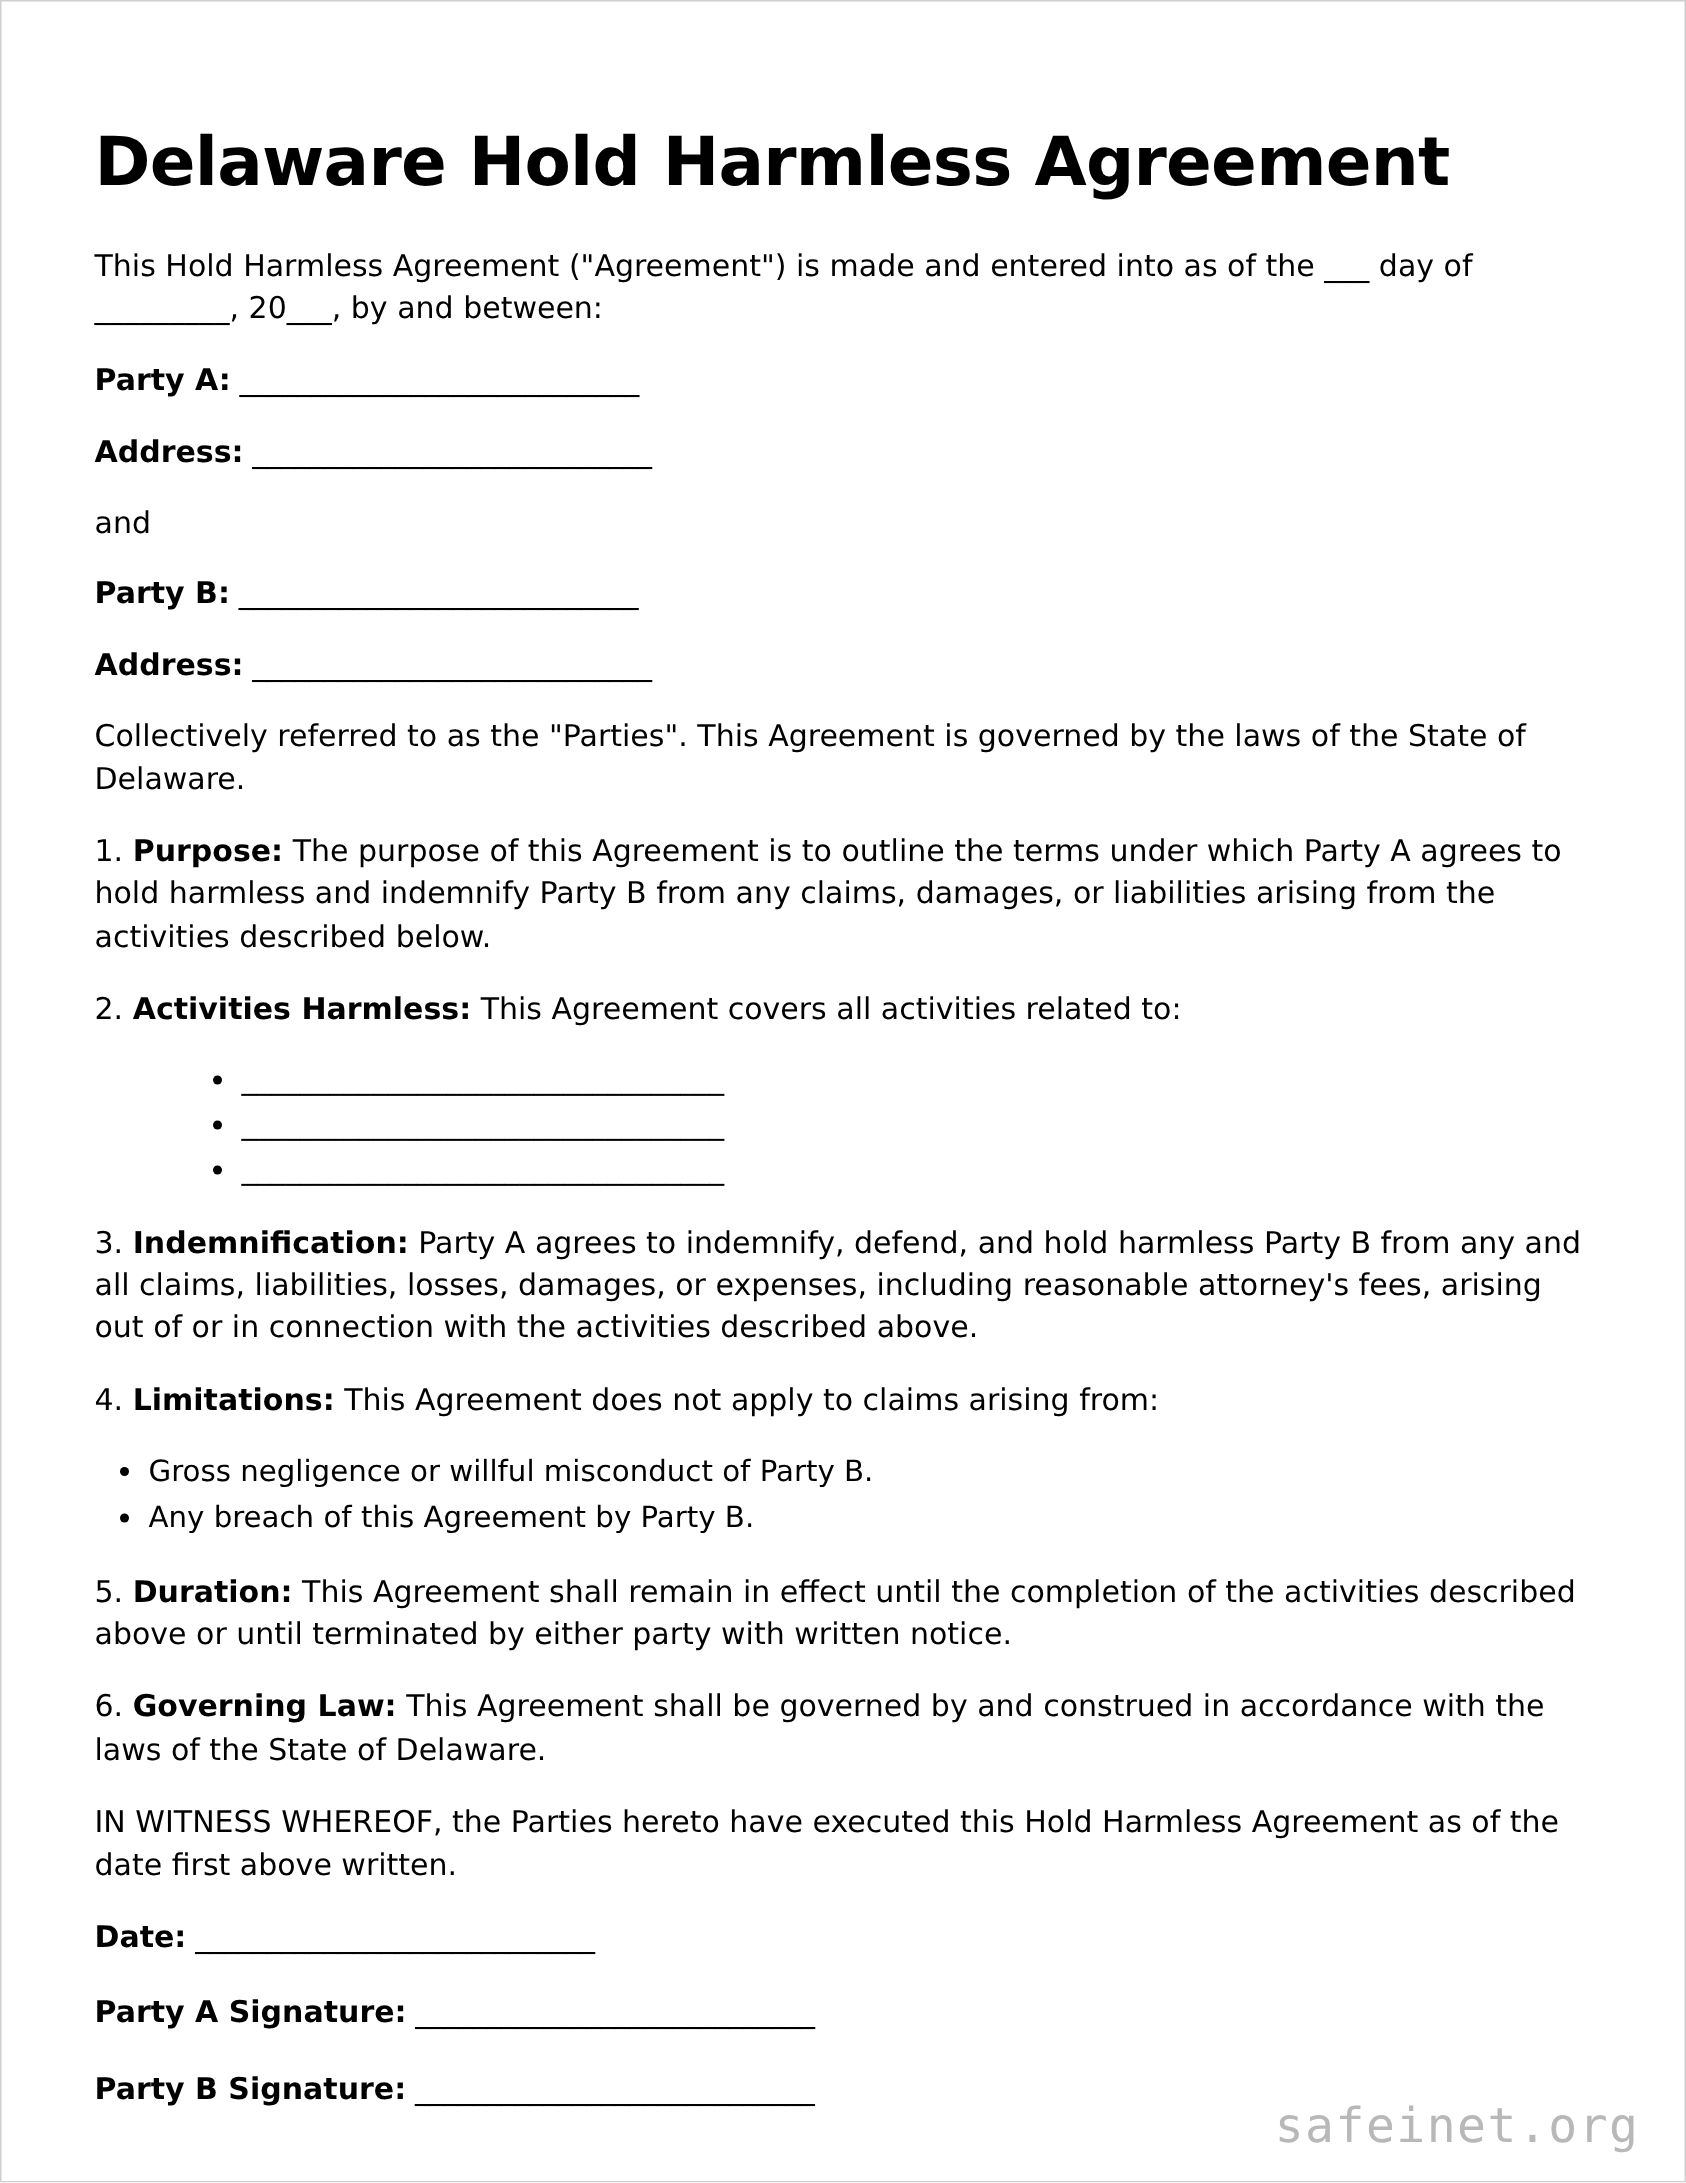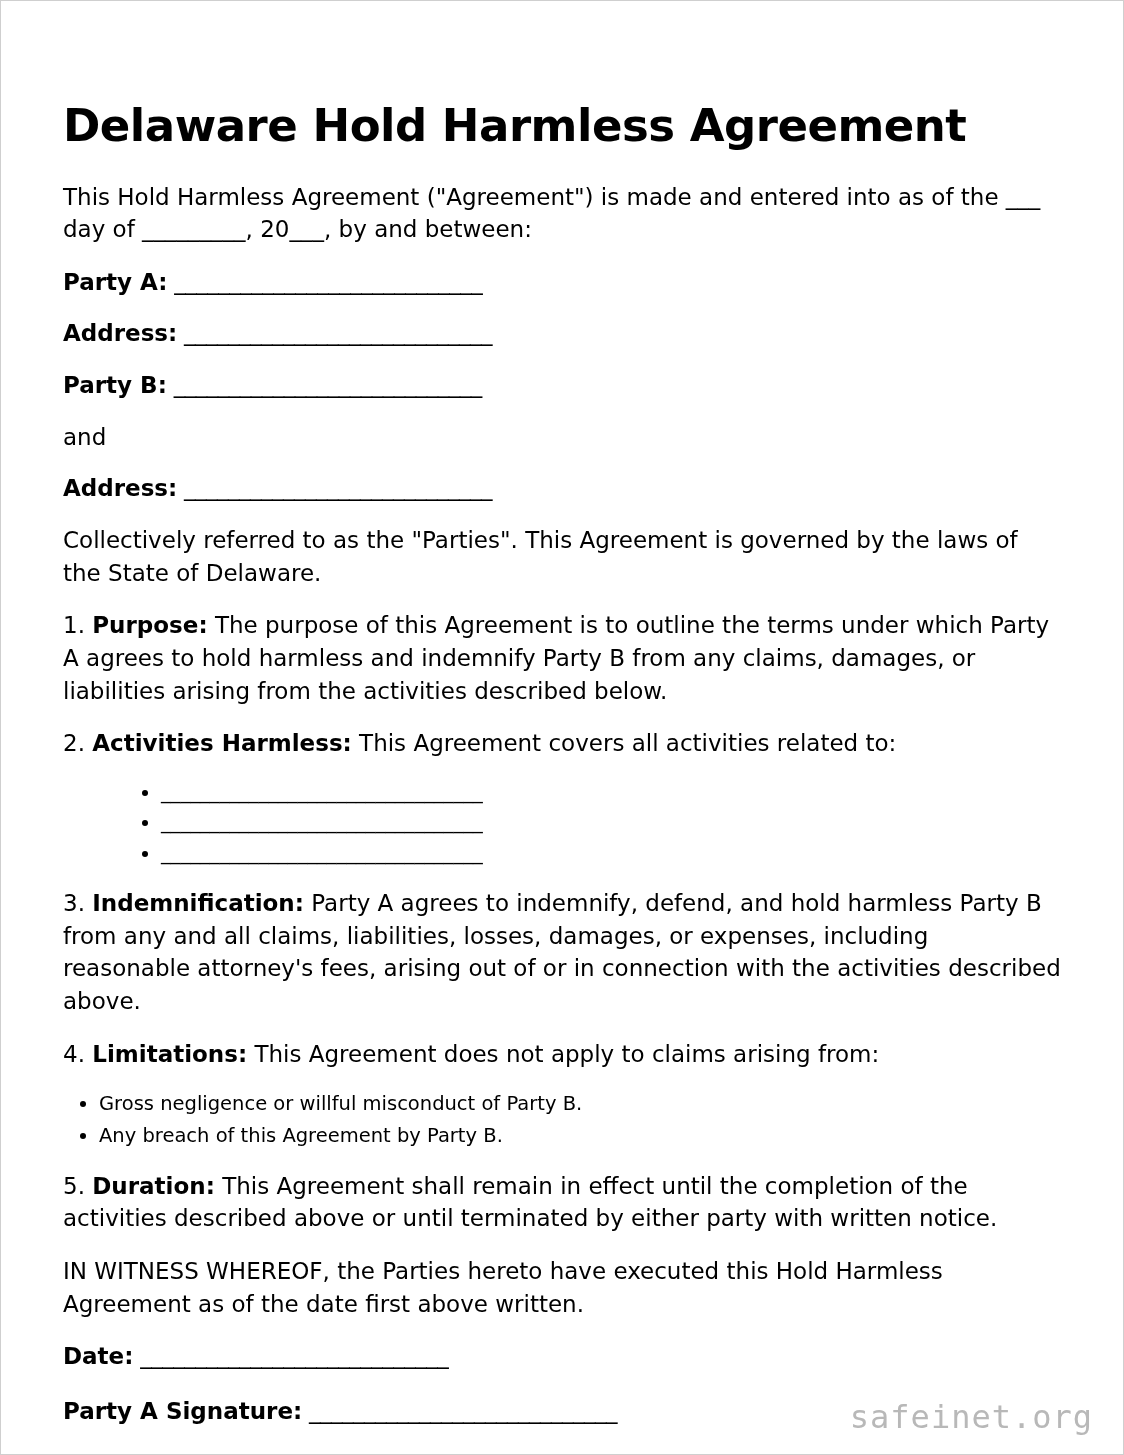--- a/index.html
+++ b/index.html
@@ -14,32 +14,32 @@
     color: #000000;
     position: relative;
     overflow: hidden;
   }
   .page {
     position: absolute;
     top: 0; left: 0;
     width: 1124px;
     height: 1455px;
     box-sizing: border-box;
-    padding: 82px 62px 0 62px;
+    padding: 64px 62px 0 62px;
     border: 1px solid #cfcfcf;
   }
   h1.doc-title {
     font-size: 45px;
     font-weight: bold;
     letter-spacing: -0.5px;
     margin: 18px 0 30px 0;
     line-height: 1.1;
   }
   p.para {
-    font-size: 23px;
+    font-size: 20px;
     line-height: 1.42;
     margin: 0 0 20px 0;
     max-width: 1000px;
   }
   p.tight {
     margin-bottom: 19px;
   }
   .b { font-weight: bold; }
   .fill-line { letter-spacing: -0.5px; text-align: right; }
   ul.bullets {
@@ -81,25 +81,25 @@
   <p class="para">This Hold Harmless Agreement ("Agreement") is made and entered into as of the ___ day of _________, 20___, by and between:</p>
 
   <p class="para tight">
     <span class="b">Party A:</span><span class="fill-line"> ____________________________</span>
   </p>
 
   <p class="para tight">
     <span class="b">Address:</span><span class="fill-line"> ____________________________</span>
   </p>
 
+  <p class="para tight">and</p>
+
   <p class="para tight">
     <span class="b">Party B:</span><span class="fill-line"> ____________________________</span>
   </p>
-
-  <p class="para tight">and</p>
 
   <p class="para tight">
     <span class="b">Address:</span><span class="fill-line"> ____________________________</span>
   </p>
 
   <p class="para">Collectively referred to as the "Parties". This Agreement is governed by the laws of the State of Delaware.</p>
 
   <p class="para">
     <span>1. </span><span class="b">Purpose:</span><span> The purpose of this Agreement is to outline the terms under which Party A agrees to hold harmless and indemnify Party B from any claims, damages, or liabilities arising from the activities described below.</span>
   </p>
@@ -124,20 +124,23 @@
 
   <ul class="bullets">
     <li>Gross negligence or willful misconduct of Party B.</li>
     <li>Any breach of this Agreement by Party B.</li>
   </ul>
 
   <p class="para">
     <span>5. </span><span class="b">Duration:</span><span> This Agreement shall remain in effect until the completion of the activities described above or until terminated by either party with written notice.</span>
   </p>
 
+  <p class="para">
+    <span>6. </span><span class="b">Governing Law:</span><span> This Agreement shall be governed by and construed in accordance with the laws of the State of Delaware.</span>
+  </p>
 
   <p class="para">IN WITNESS WHEREOF, the Parties hereto have executed this Hold Harmless Agreement as of the date first above written.</p>
 
   <div class="sig-block">
     <p class="para">
       <span class="b">Date:</span><span class="fill-line"> ____________________________</span>
     </p>
     <p class="para">
       <span class="b">Party A Signature:</span><span class="fill-line"> ____________________________</span>
     </p>

